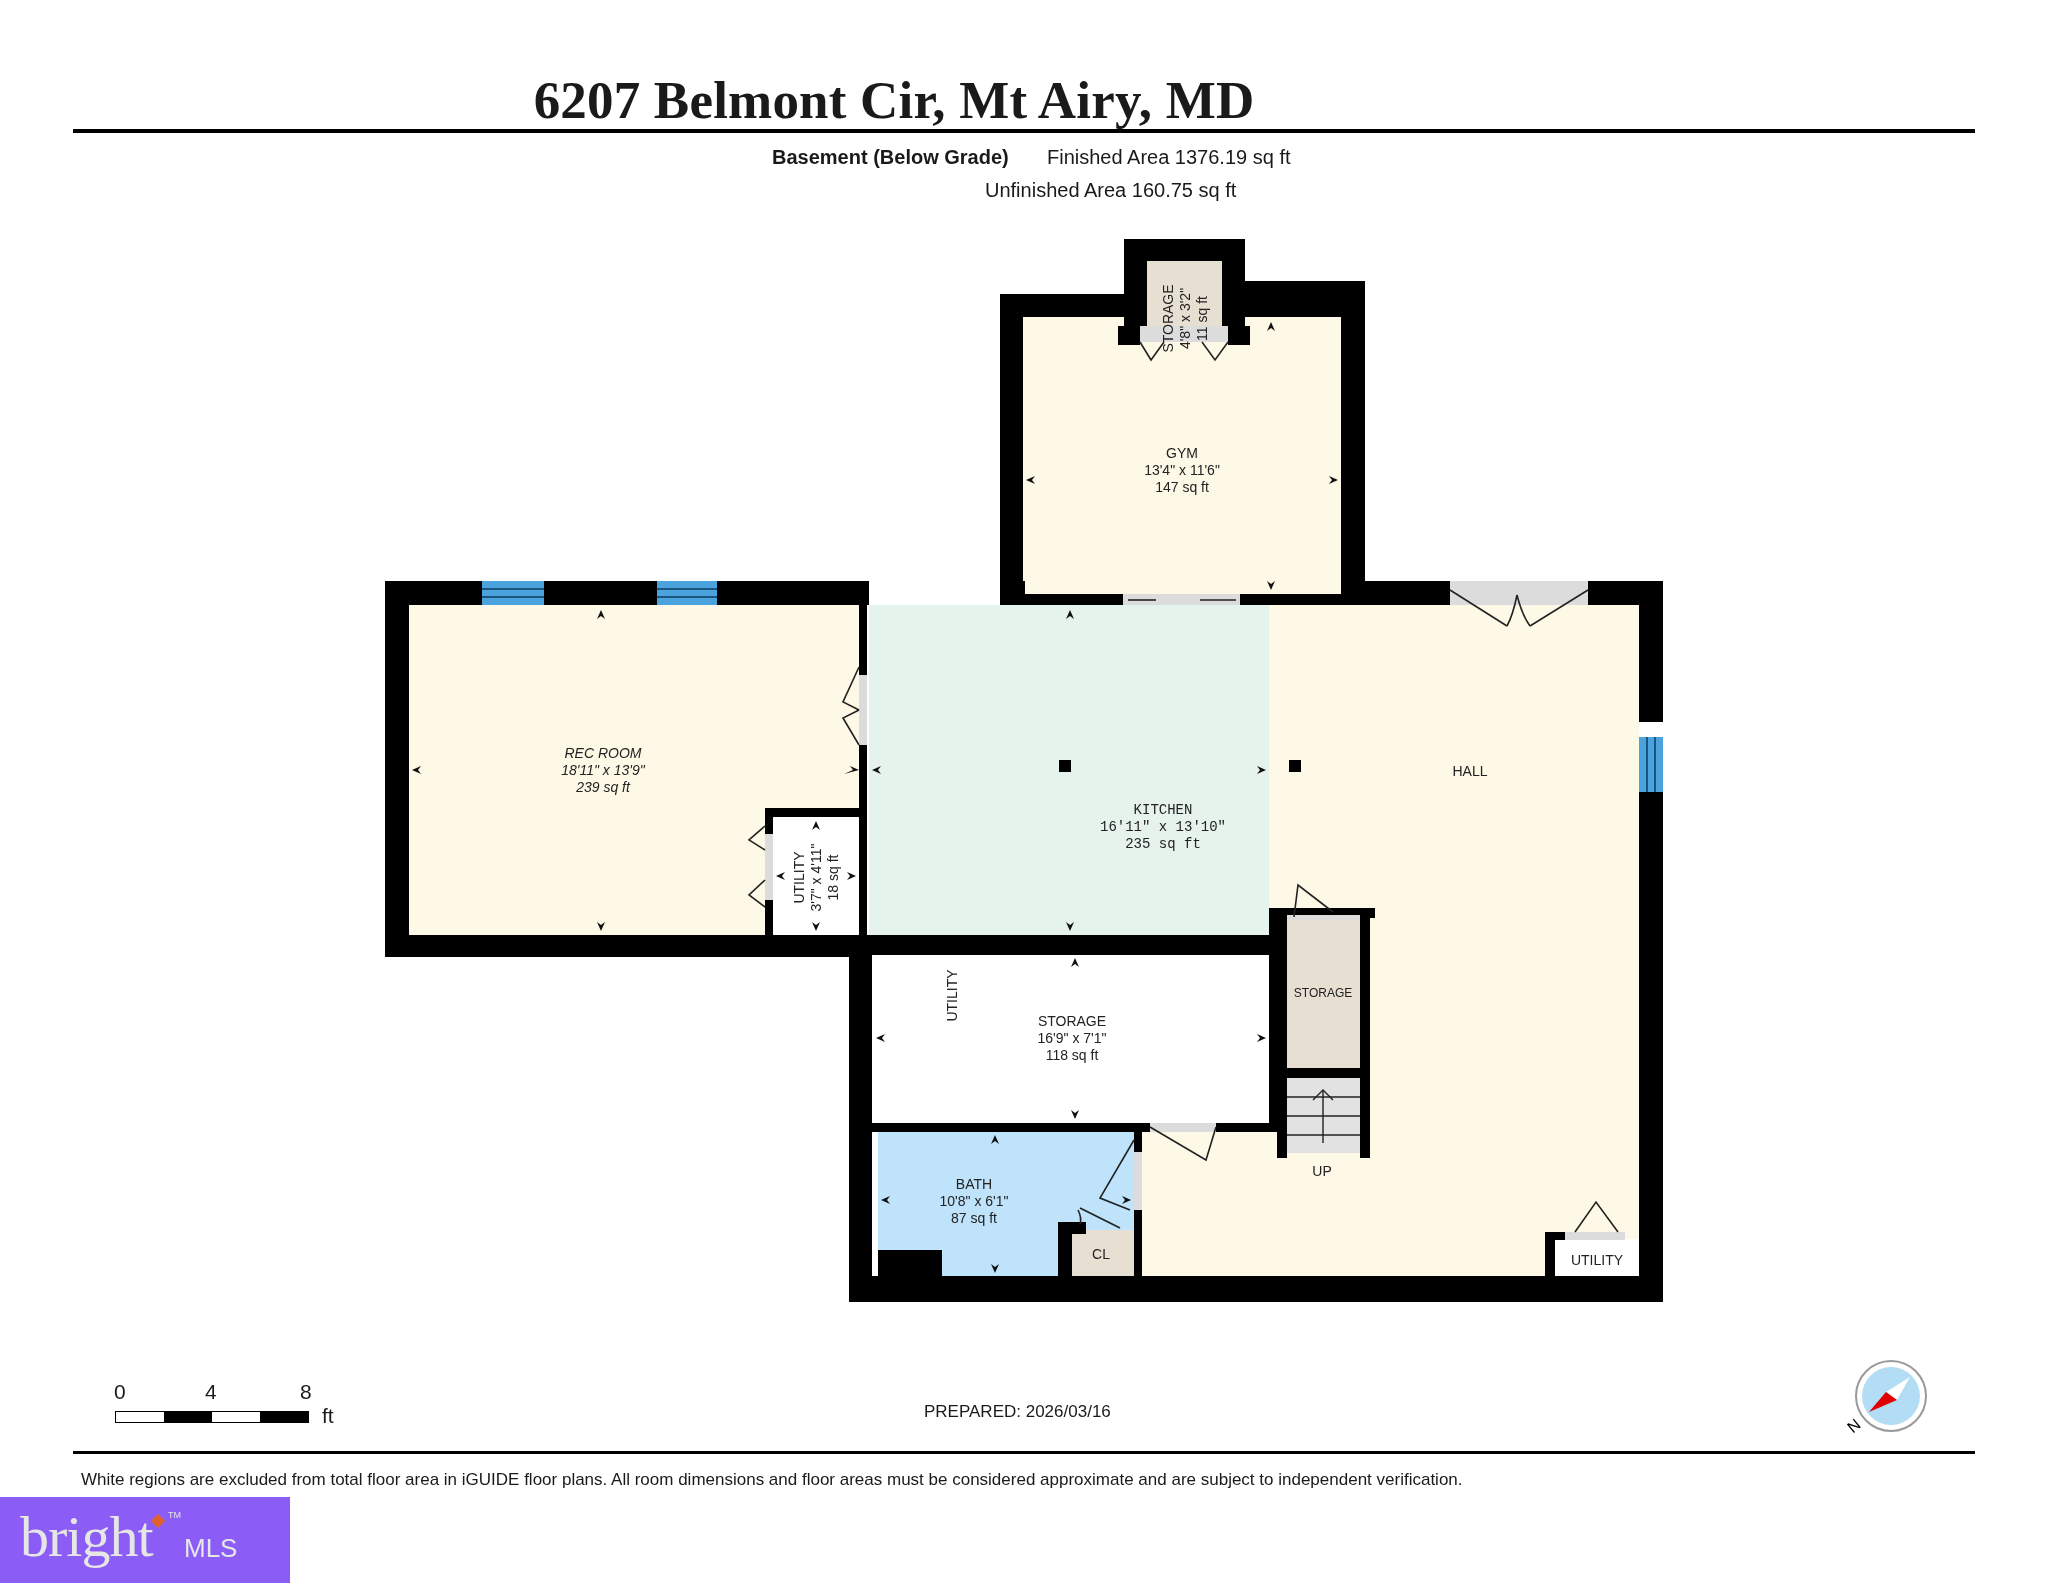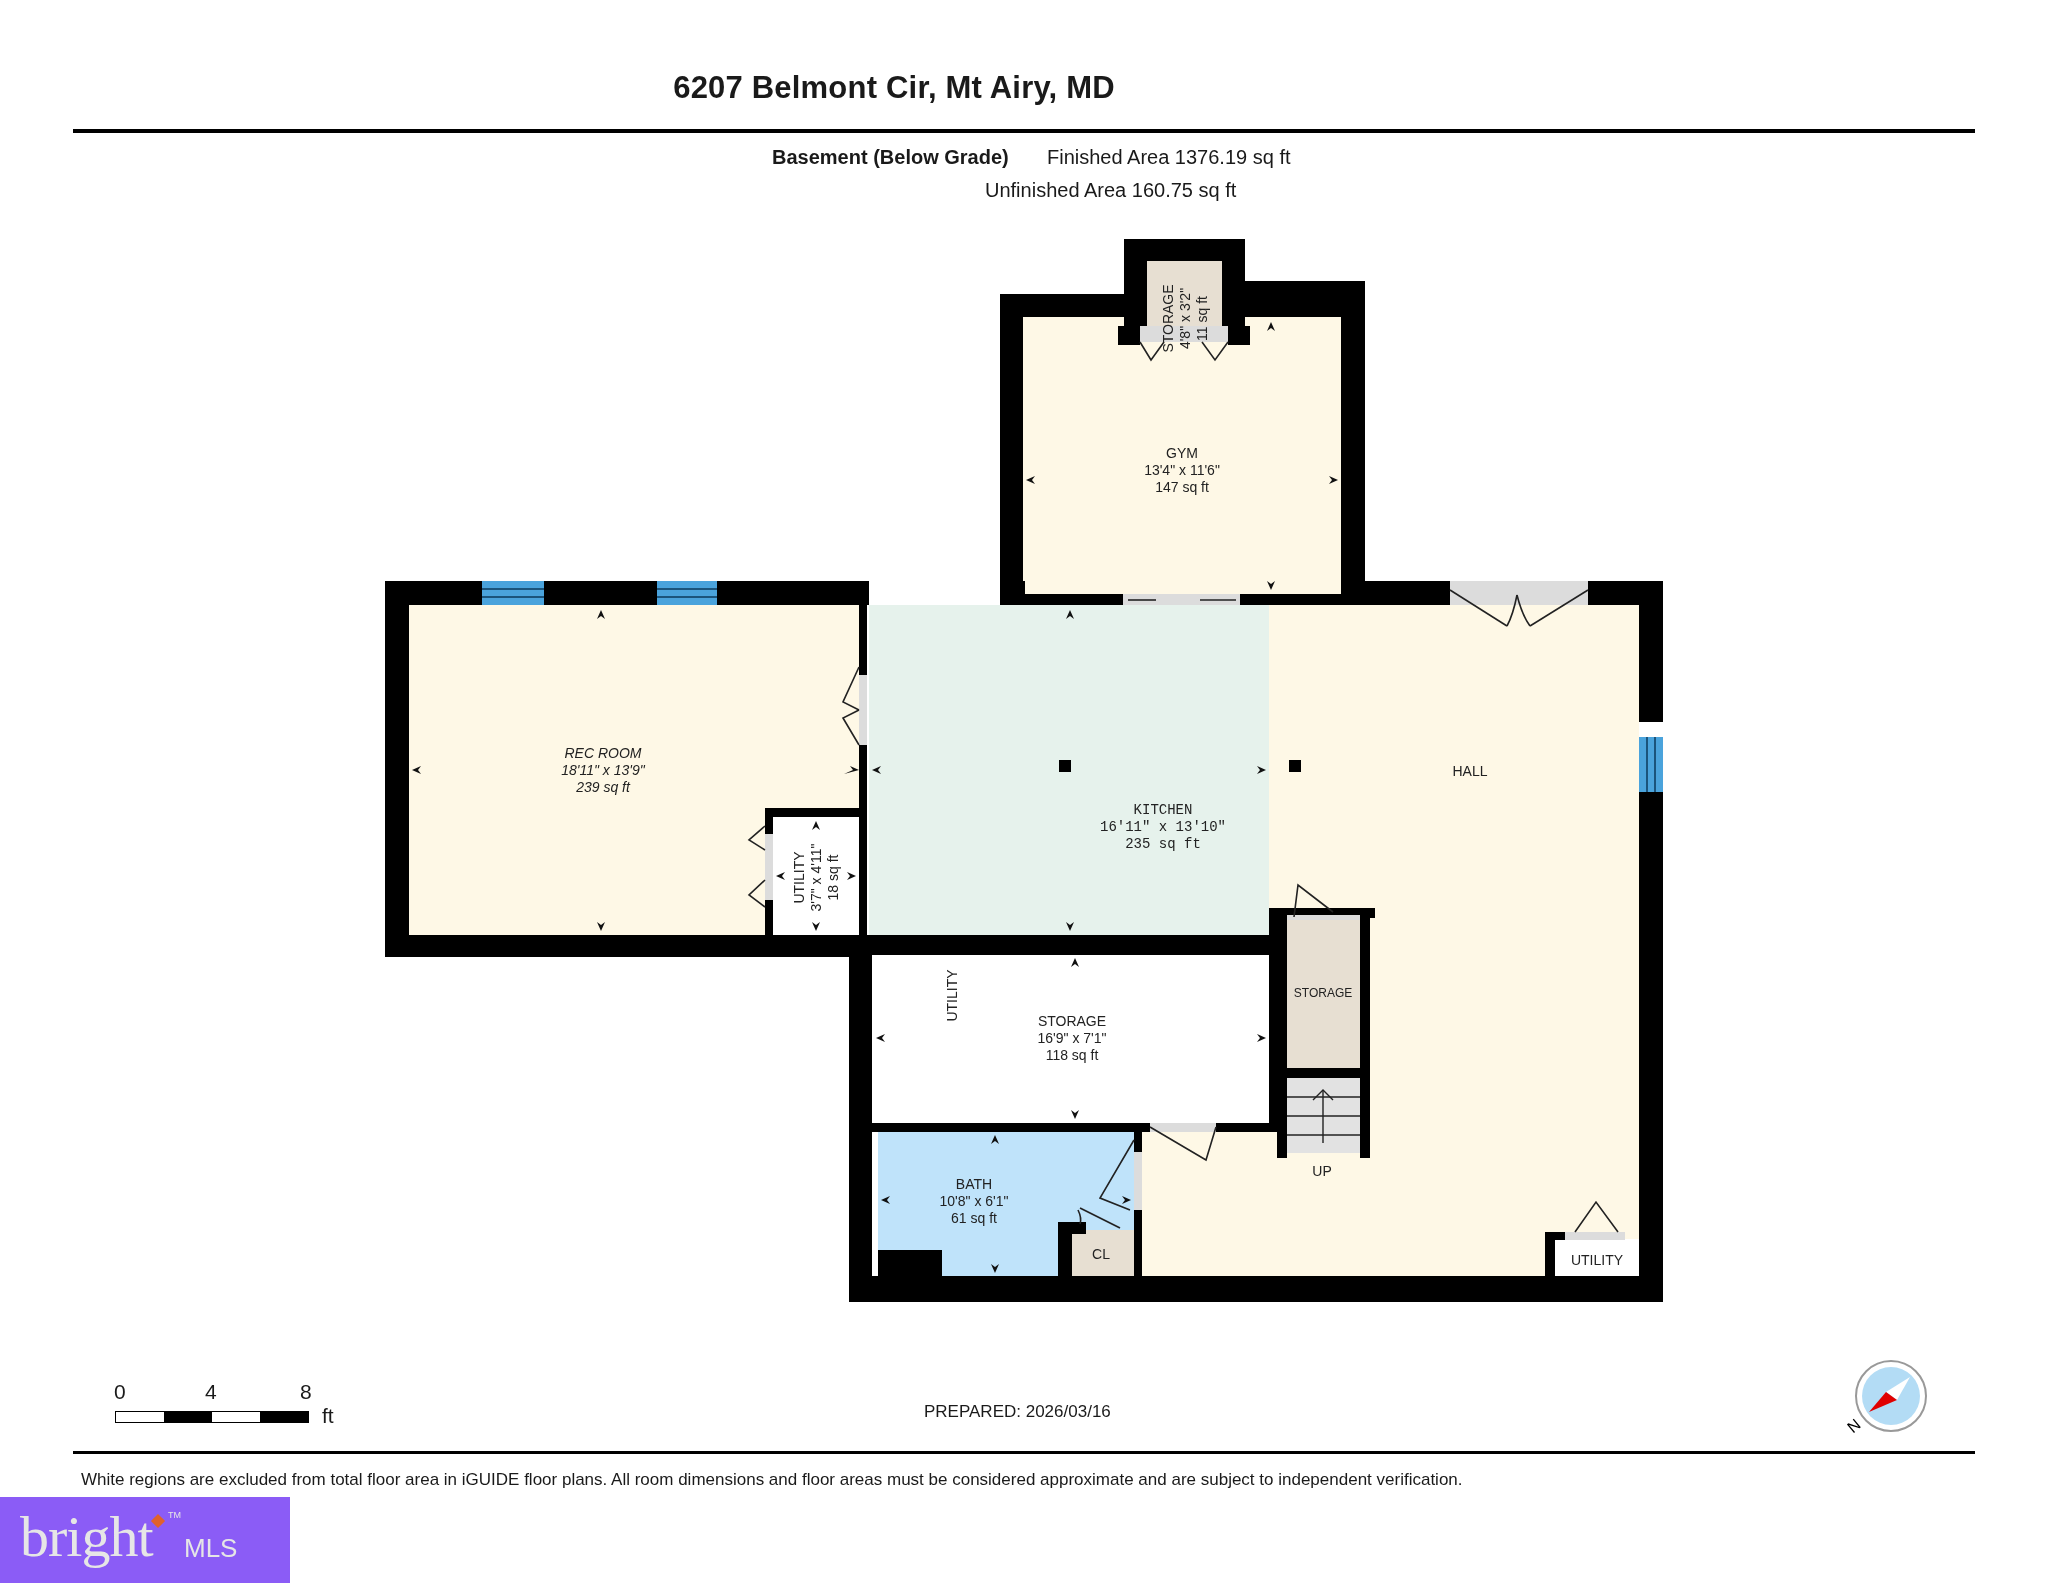--- a/index.html
+++ b/index.html
@@ -1,18 +1,18 @@
 <!DOCTYPE html>
 <html><head>
 <meta charset="utf-8">
 <style>
   html, body { margin:0; padding:0; background:#fff; }
   body { width:2048px; height:1583px; position:relative; overflow:hidden; font-family:"Liberation Sans", sans-serif; color:#1a1a1a; }
   .abs { position:absolute; }
-  #title { left:0; width:1788px; top:70px; text-align:center; font-size:31px; font-weight:bold; letter-spacing:0.2px; }
+  #title { left:0; width:1788px; top:70px; text-align:center; font-size:53px; font-weight:bold; letter-spacing:0.2px;font-family:Liberation Serif, serif; }
   .hr { background:#000; }
   .sub { font-size:20px; }
   .sub.b { font-weight:bold; }
   svg { position:absolute; left:0; top:0; }
   .room-label { position:absolute; text-align:center; font-size:14px; line-height:17px; color:#222; }
   .vlabel { position:absolute; font-size:14px; line-height:17px; color:#222; transform:rotate(-90deg); transform-origin:center; text-align:center; white-space:nowrap; }
   #disclaimer { left:81px; top:1470px; font-size:17px; }
   #prepared { left:924px; top:1402px; font-size:17px; }
   #logo { left:0; top:1497px; width:290px; height:86px; background:#8b5cf6; }
   #logo .bright { position:absolute; left:20px; top:6px; font-family:"Liberation Serif", serif; font-size:58px; color:#e6e6e6; letter-spacing:-1px; }
@@ -225,21 +225,21 @@
 
 <div class="vlabel" style="left:912px; top:987px; width:80px;">UTILITY</div>
 
 <div class="room-label" style="left:1283px; top:985px; width:80px; font-size:12px;">STORAGE</div>
 
 <div class="room-label" style="left:1292px; top:1163px; width:60px;">UP</div>
 
 <div class="room-label" style="left:924px; top:1176px; width:100px;">
   <div>BATH</div>
   <div>10'8" x 6'1"</div>
-  <div>61 sq ft</div>
+  <div>87 sq ft</div>
 </div>
 
 <div class="room-label" style="left:1071px; top:1246px; width:60px;">CL</div>
 
 <div class="room-label" style="left:1553px; top:1252px; width:88px;">UTILITY</div>
 
 <div class="scale-num" style="left:114px;">0</div>
 <div class="scale-num" style="left:205px;">4</div>
 <div class="scale-num" style="left:300px;">8</div>
 <div class="abs" style="left:115px; top:1411px; width:192px; height:10px; border:1px solid #000; display:flex;">

